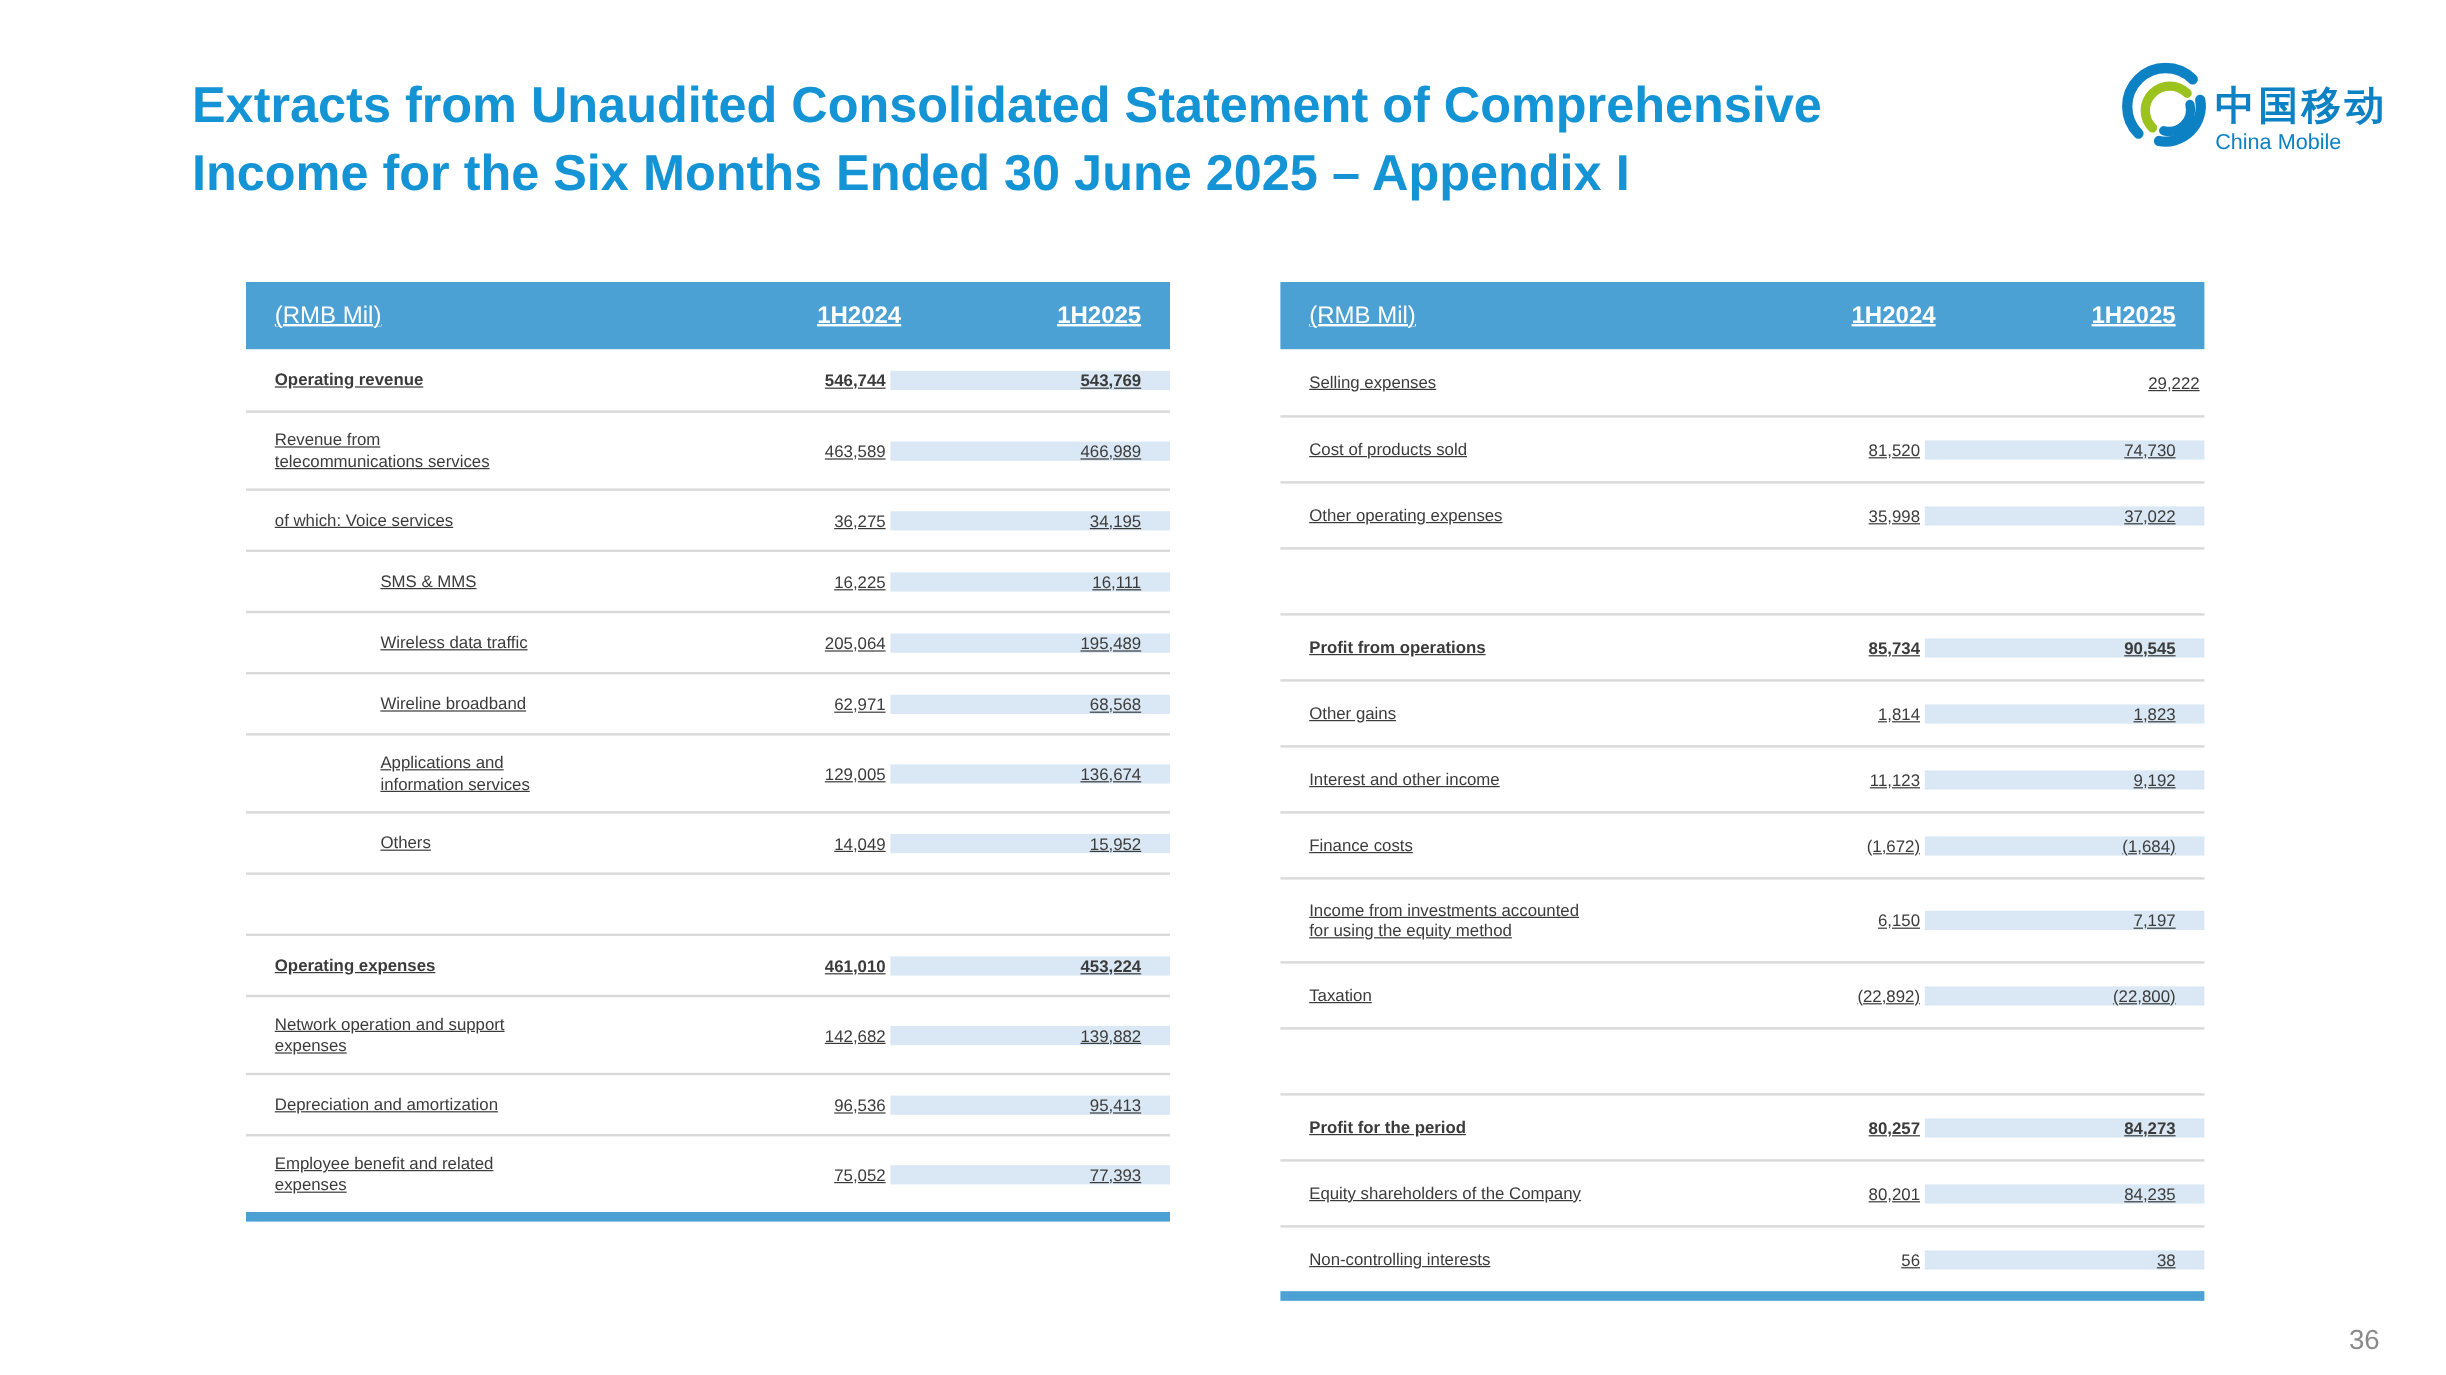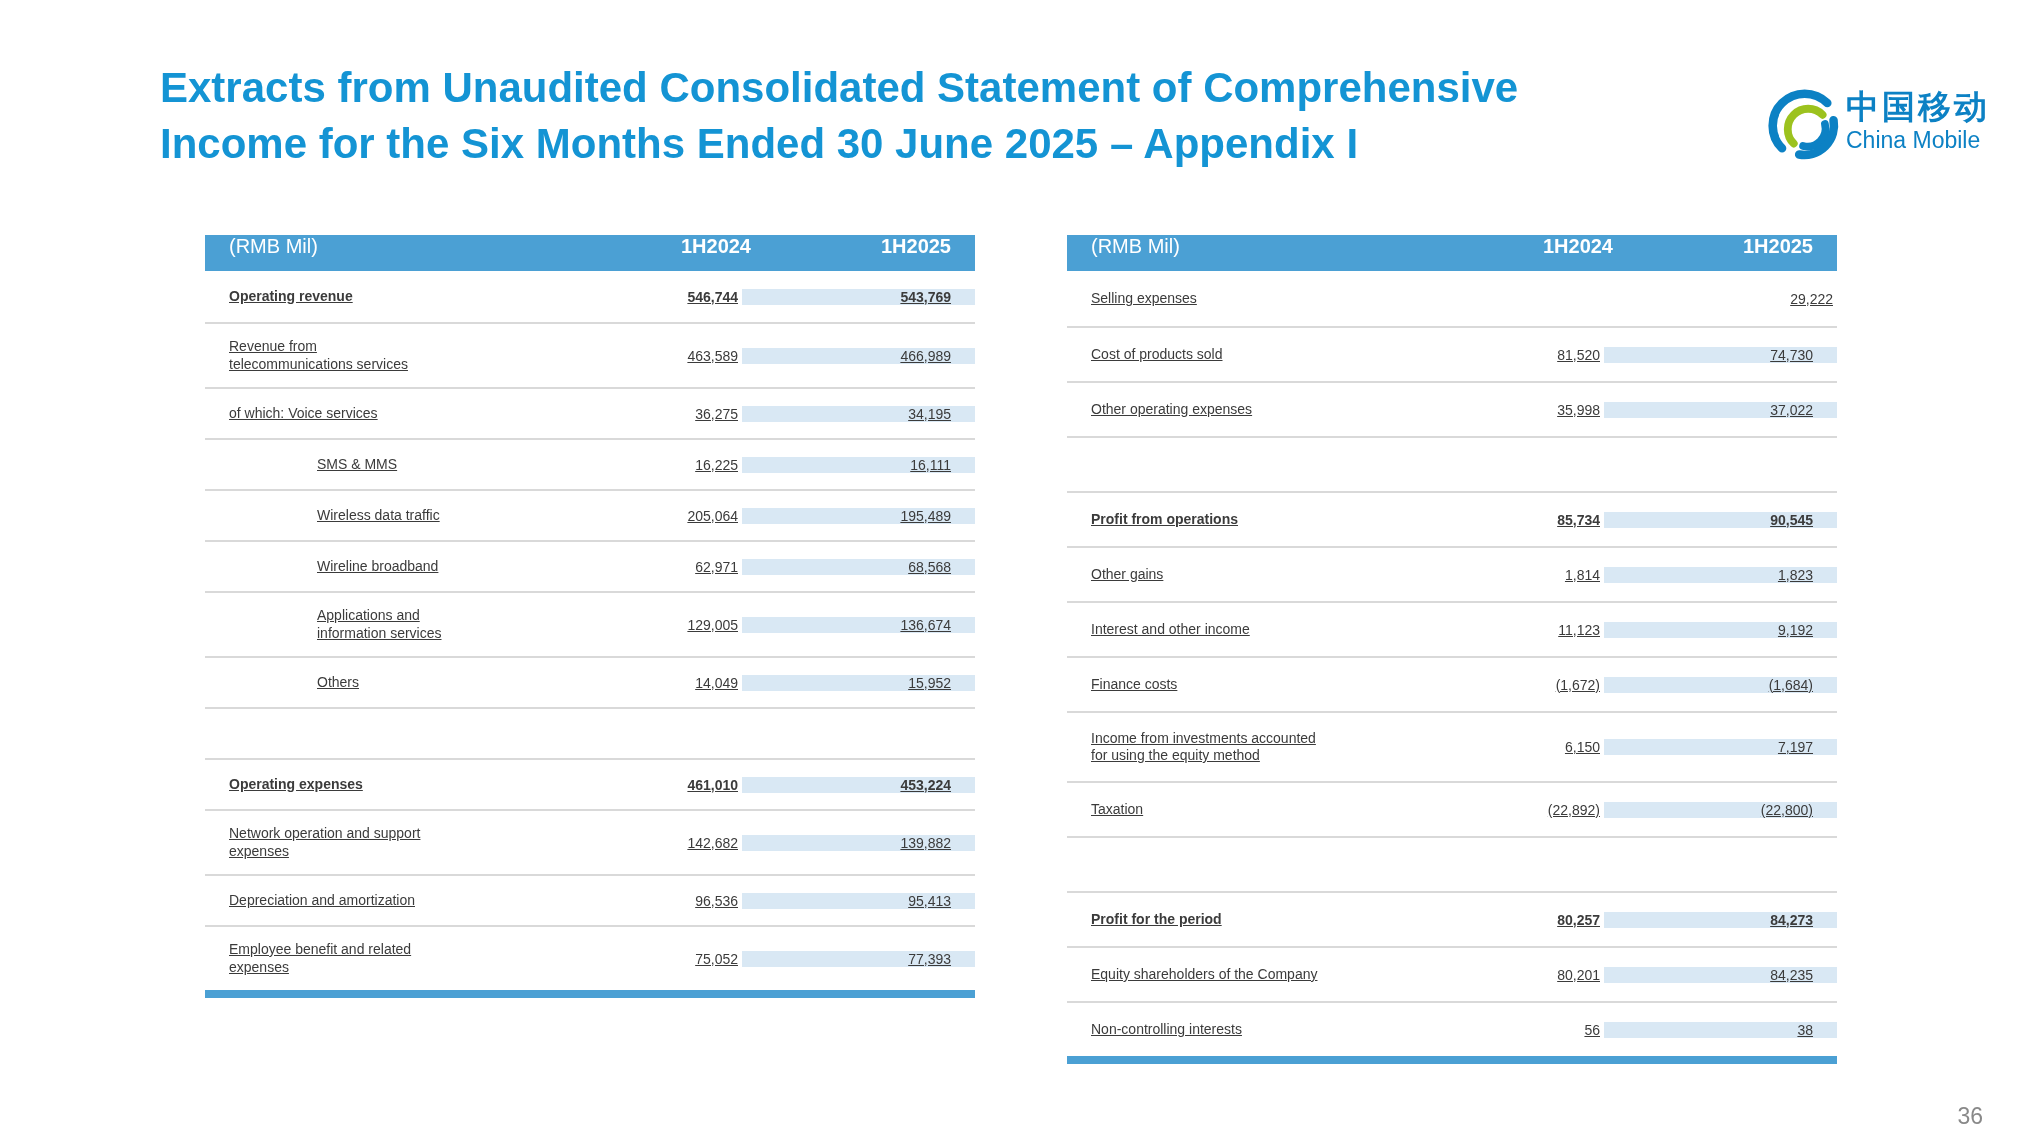--- a/index.html
+++ b/index.html
@@ -21,37 +21,37 @@
   .slide { width: 2038px; height: 1146px; position: relative; }
 
   .title {
     position: absolute; left: 160px; top: 60px;
     font-size: 42px; font-weight: 700; color: var(--titleblue);
     line-height: 56px; letter-spacing: 0;
   }
 
   .logo {
     position: absolute; right: 48px; top: 52px;
-    display: flex; align-items: flex-start;  margin-top: 37px;
+    display: flex; align-items: flex-end; 
   }
   .logo-mark { width: 78px; height: 78px; }
   .logo-text { display: flex; flex-direction: column; justify-content: center; }
   .logo-cn { font-size: 33px; font-weight: 700; color: var(--logoblue); letter-spacing: 3px; line-height: 1.1; }
-  .logo-en { font-size: 23px; color: var(--logoblue); line-height: 1.2; margin-top: 2px; }
+  .logo-en { font-size: 18px; color: var(--logoblue); line-height: 1.2; margin-top: 2px; }
 
   .tables {
     position: absolute; left: 205px; top: 235px;
     display: flex; gap: 92px; align-items: flex-start;
   }
   .fin-table { width: 770px; border-bottom: 8px solid var(--accent); background: #ffffff; }
 
   .thead {
-    display: flex; align-items: flex-start;
+    display: flex; align-items: center;
     background: var(--accent); color: #ffffff;
-    height: 36px; font-size: 20px;
+    height: 56px; font-size: 20px; text-decoration: underline;
   }
   .hc.c0 { flex: 1; padding-left: 24px; }
   .hc.c1 { width: 180px; padding-right: 14px; text-align: right; font-weight: 700; }
   .hc.c2 { width: 210px; padding-right: 24px; text-align: right; font-weight: 700; }
 
   .tr { display: flex; align-items: center; font-size: 14px; text-decoration: underline; }
   .tr + .tr { border-top: 2px solid var(--divider); }
 
   .c0.lbl {
     flex: 1; padding-left: 24px; padding-right: 10px;

